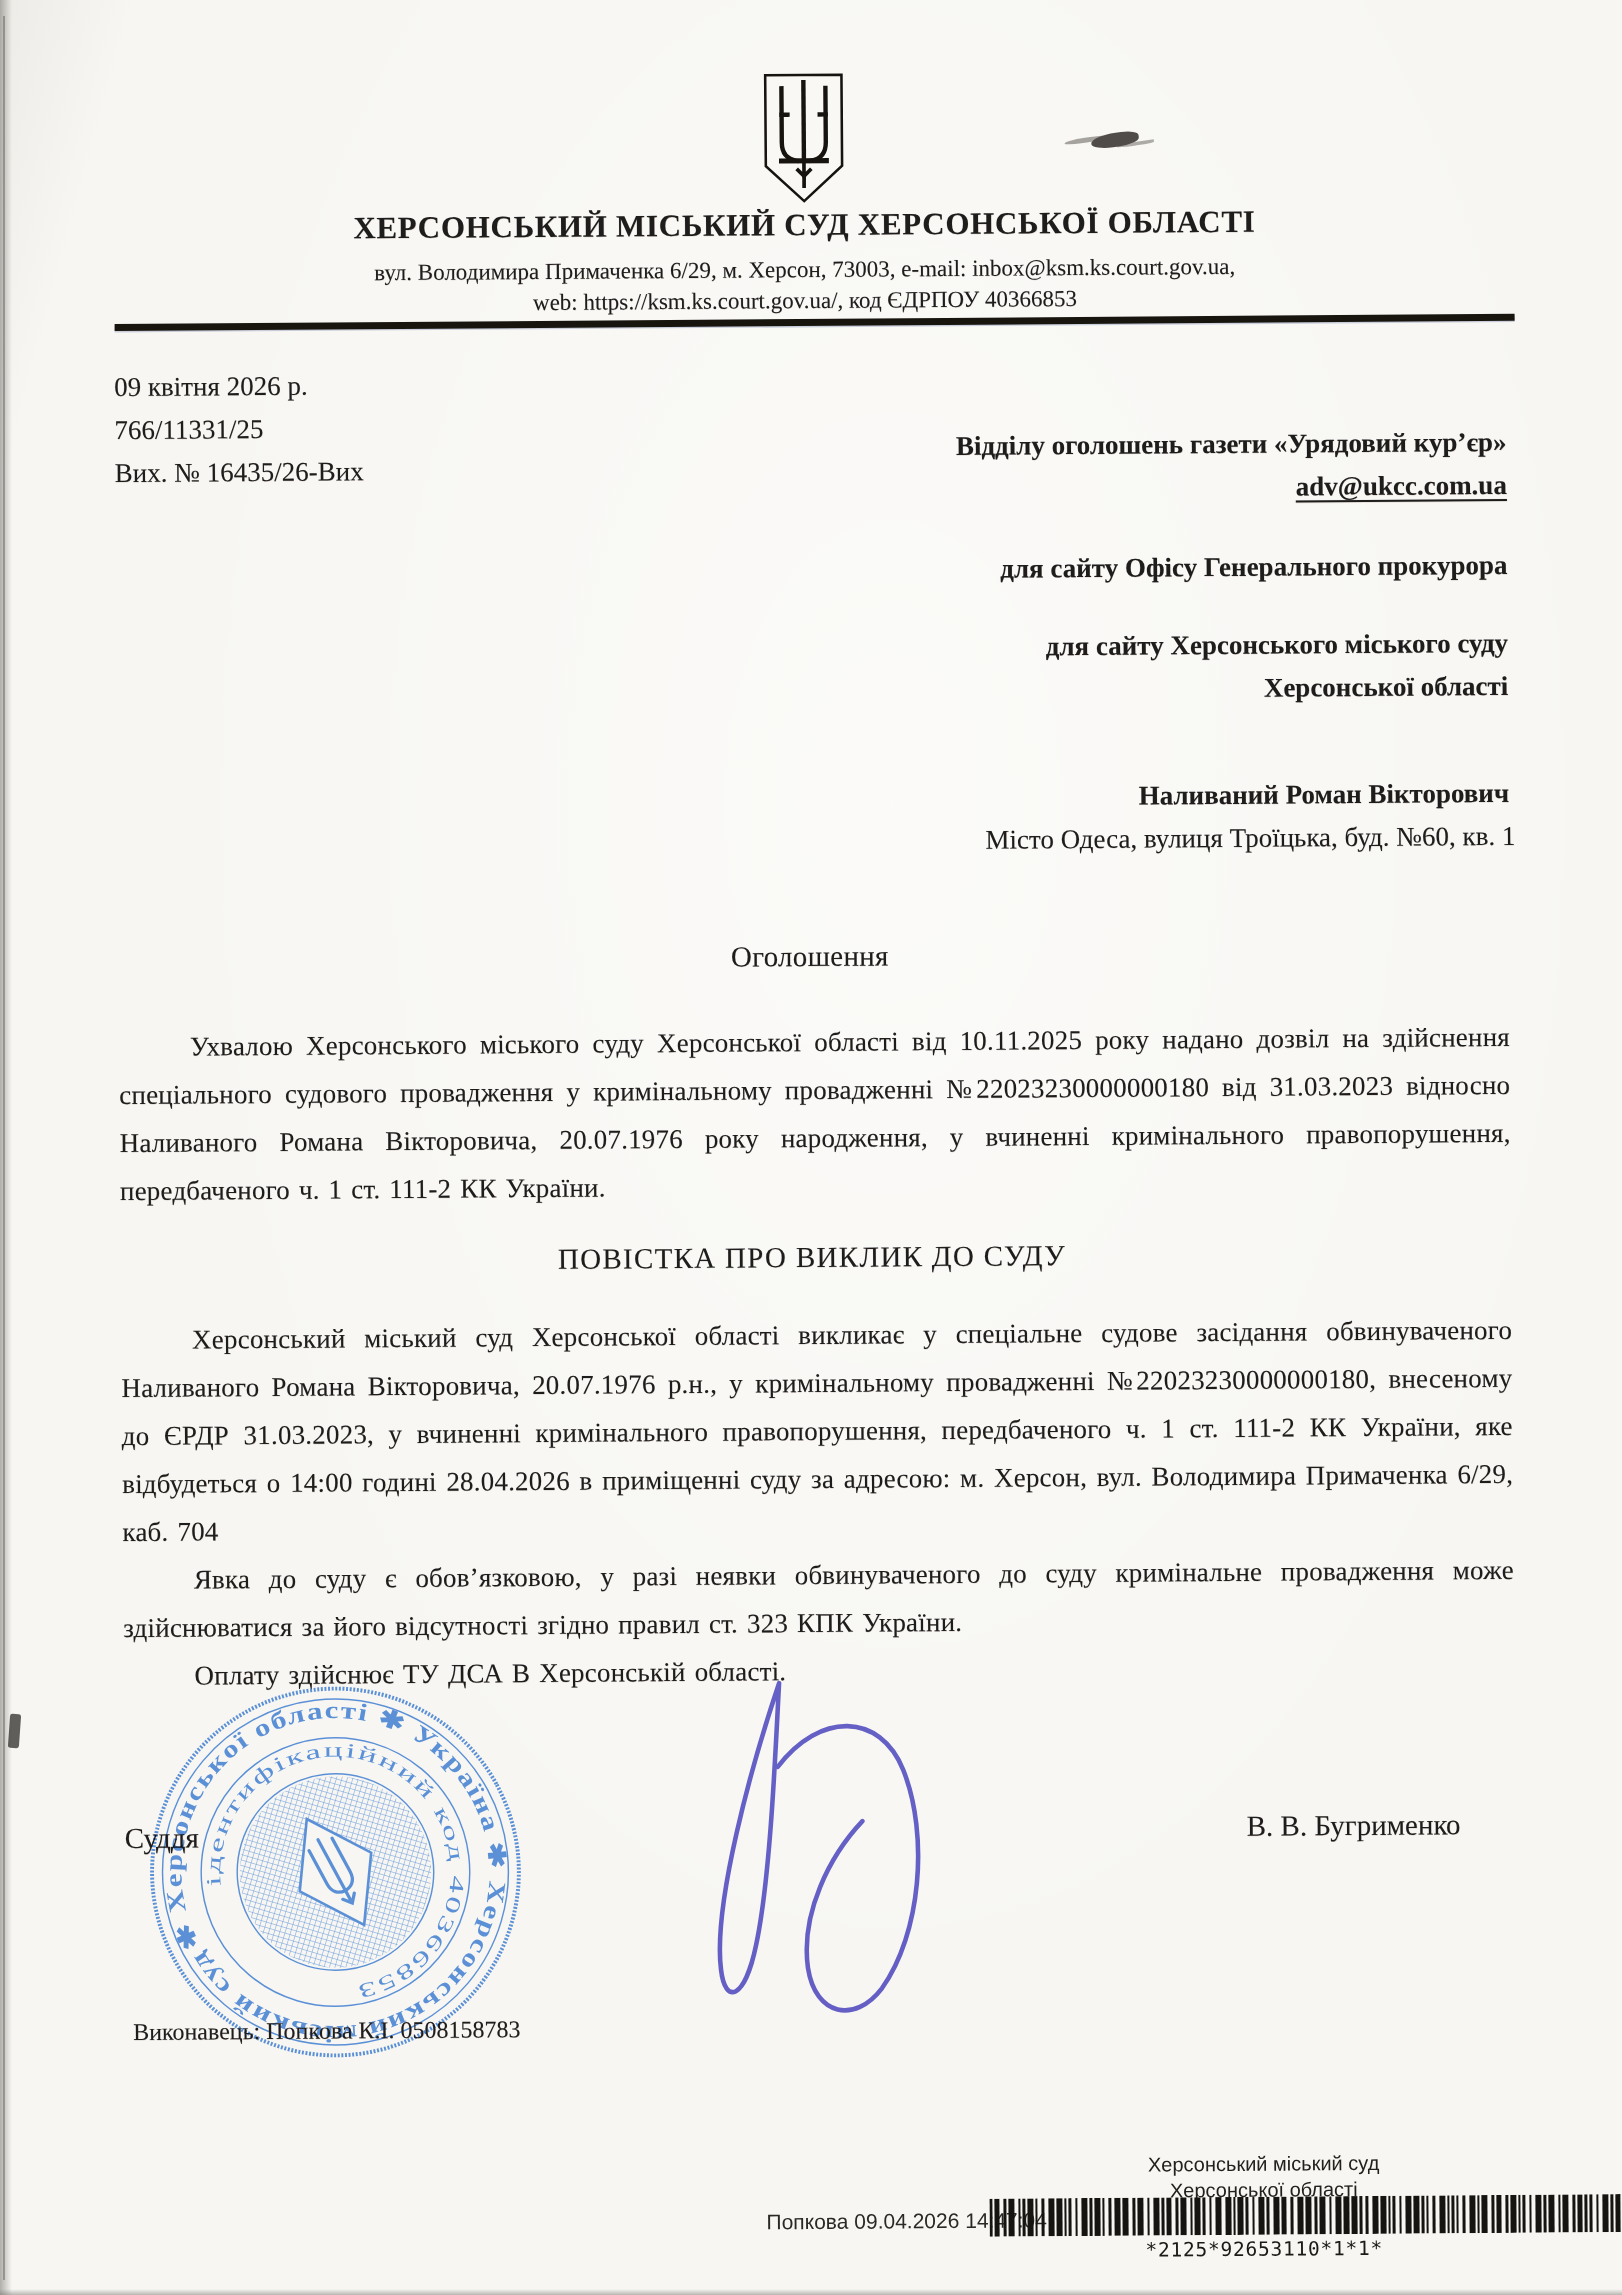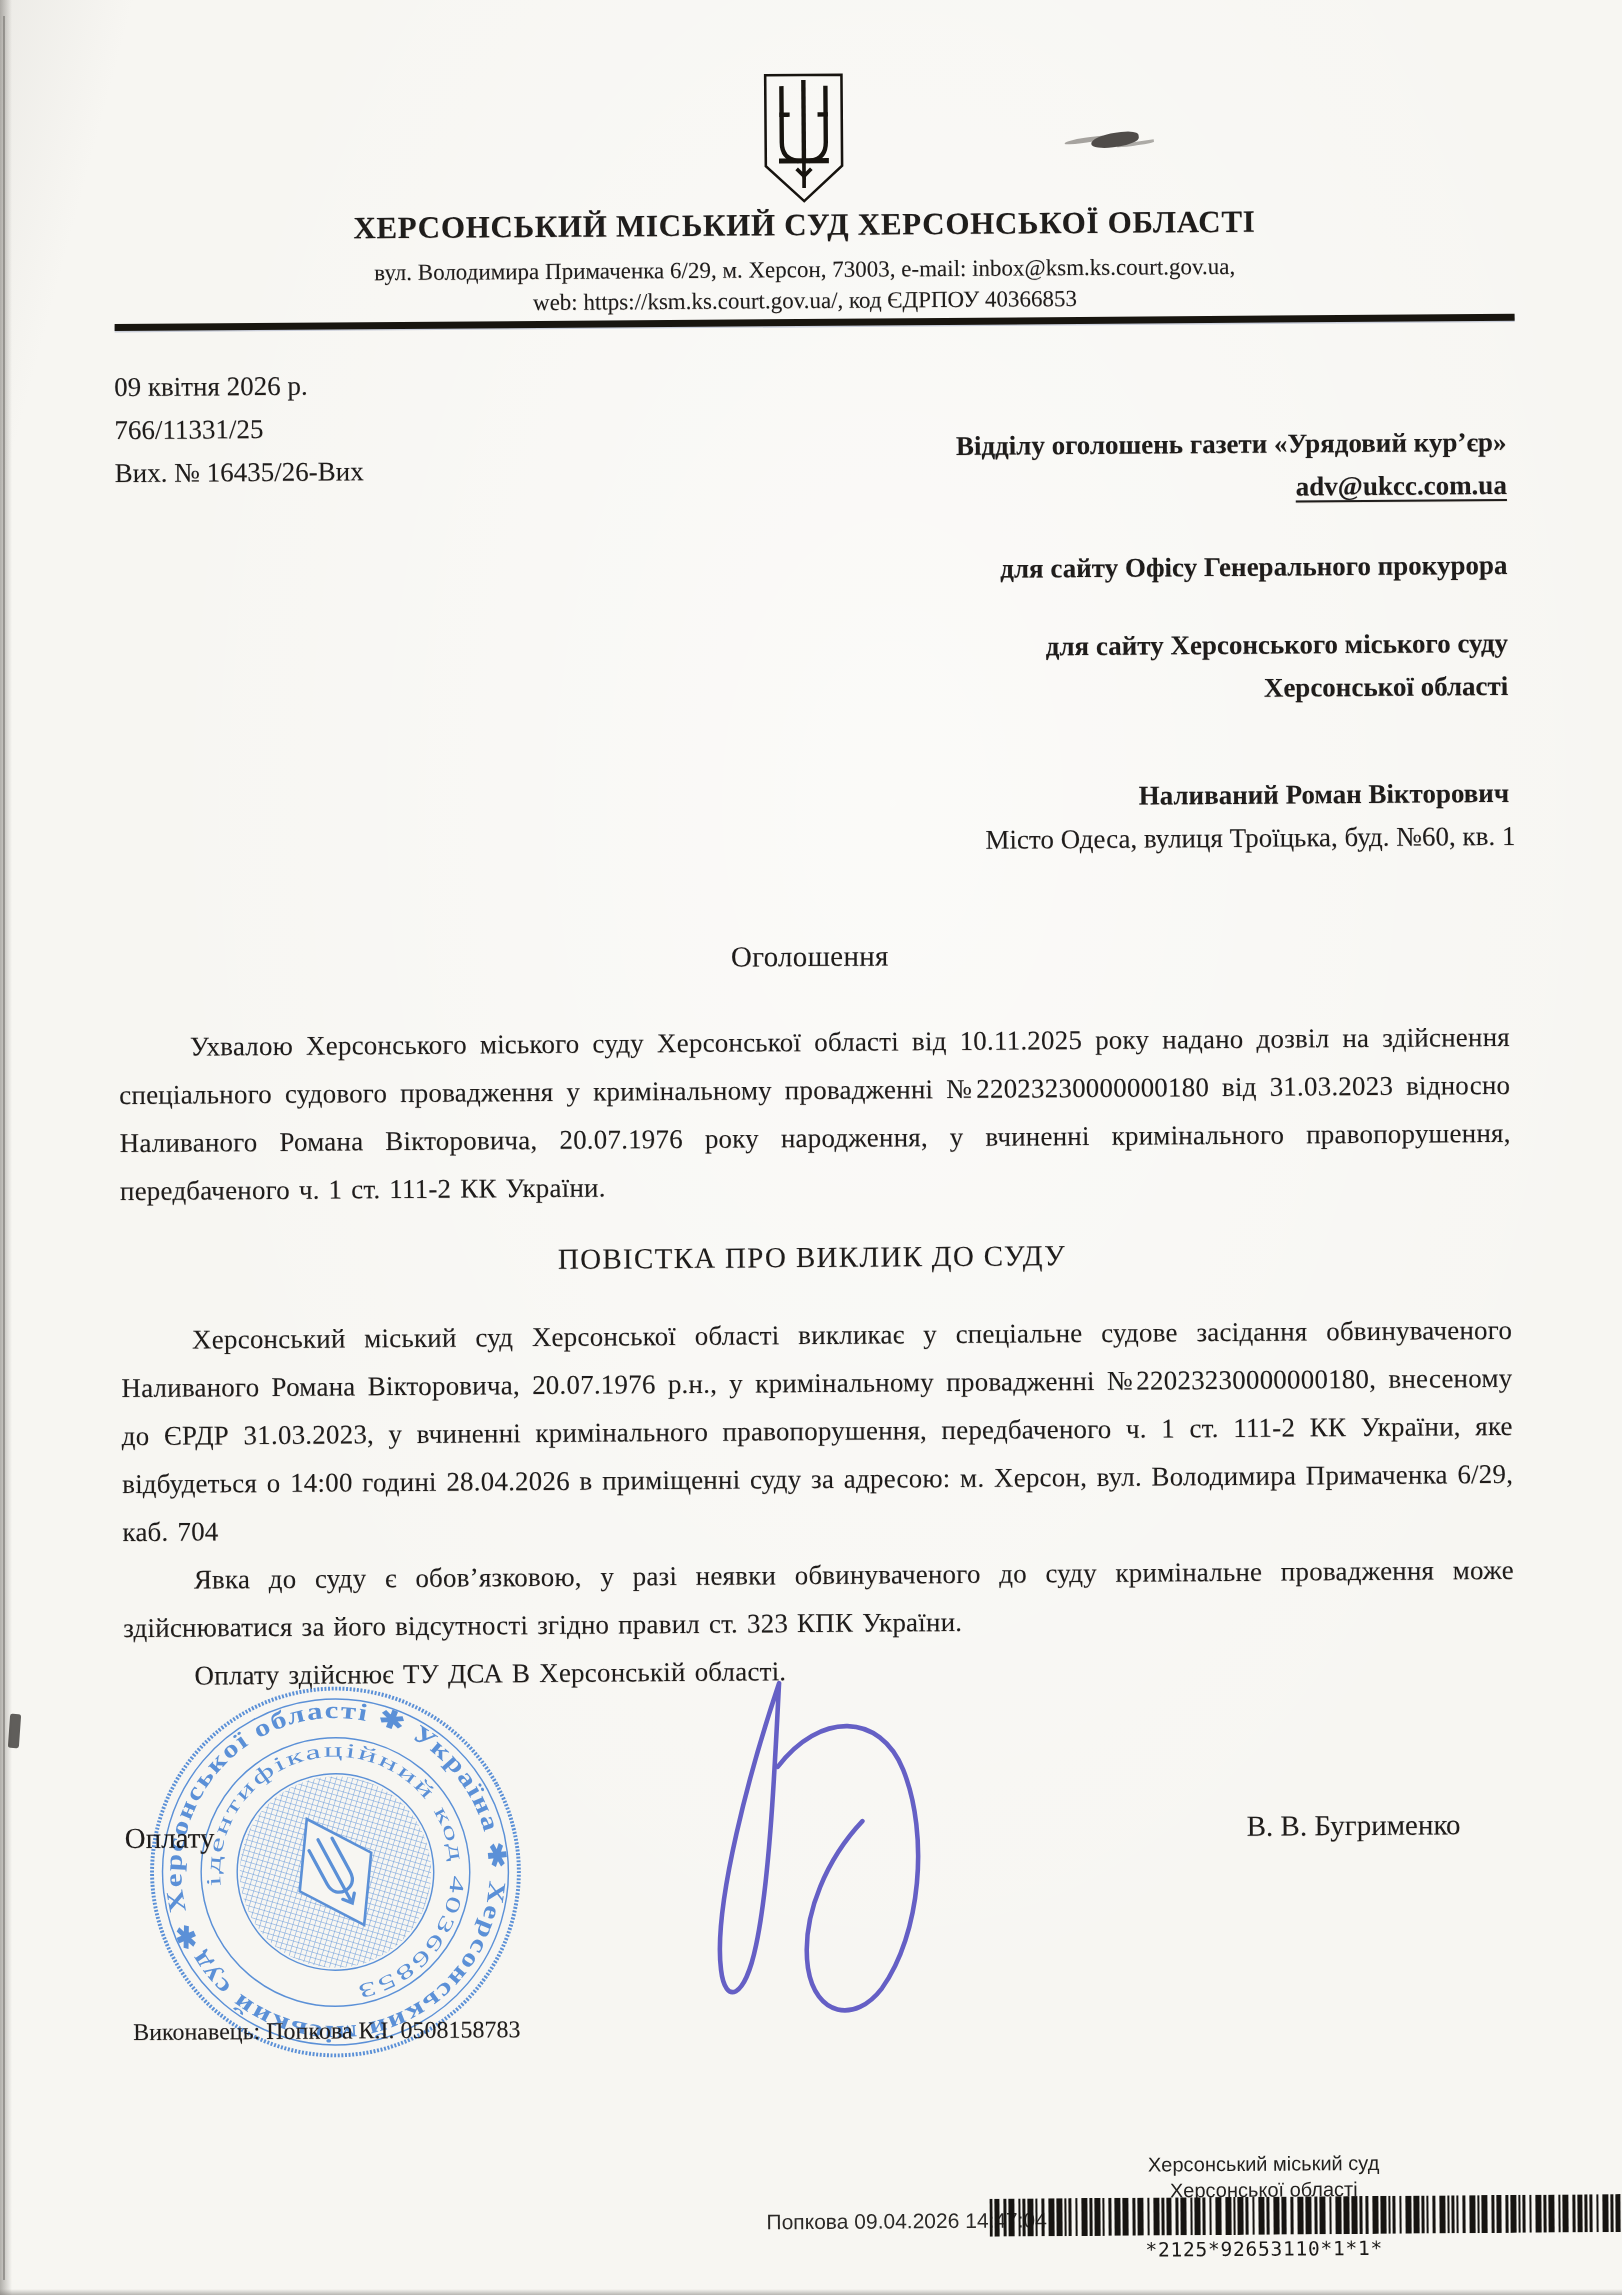--- a/index.html
+++ b/index.html
@@ -105,21 +105,21 @@
       <p>Ухвалою Херсонського міського суду Херсонської області від 10.11.2025 року надано дозвіл на здійснення спеціального судового провадження у кримінальному провадженні №22023230000000180 від 31.03.2023 відносно Наливаного Романа Вікторовича, 20.07.1976 року народження, у вчиненні кримінального правопорушення, передбаченого ч. 1 ст. 111-2 КК України.</p>
     </div>
 
     <div id="sum-title" class="abs ctr h-doc ink">ПОВІСТКА ПРО ВИКЛИК ДО СУДУ</div>
     <div id="sum-block" class="abs para-block ink">
       <p>Херсонський міський суд Херсонської області викликає у спеціальне судове засідання обвинуваченого Наливаного Романа Вікторовича, 20.07.1976 р.н., у кримінальному провадженні №22023230000000180, внесеному до ЄРДР 31.03.2023, у вчиненні кримінального правопорушення, передбаченого ч. 1 ст. 111-2 КК України, яке відбудеться о 14:00 годині 28.04.2026  в приміщенні суду за адресою: м. Херсон, вул. Володимира Примаченка  6/29, каб. 704</p>
       <p>Явка до суду є обов’язковою, у разі неявки обвинуваченого до суду кримінальне провадження може здійснюватися за його відсутності  згідно правил ст. 323 КПК України.</p>
       <p>Оплату здійснює  ТУ ДСА В Херсонській області.</p>
     </div>
 
-    <div id="judge-label" class="abs ink">Оплату</div>
+    <div id="judge-label" class="abs ink">Суддя</div>
     <div id="judge-name" class="abs ink">В. В. Бугрименко</div>
 
     <svg id="stamp-svg" class="abs" viewBox="-300 -300 600 600">
       <defs>
         <pattern id="hatch1" width="8" height="8" patternUnits="userSpaceOnUse" patternTransform="rotate(45)">
           <line x1="0" y1="0" x2="0" y2="8" stroke="#4f8ad6" stroke-width="2"></line>
         </pattern>
         <pattern id="hatch2" width="8" height="8" patternUnits="userSpaceOnUse" patternTransform="rotate(-45)">
           <line x1="0" y1="0" x2="0" y2="8" stroke="#4f8ad6" stroke-width="2"></line>
         </pattern>

